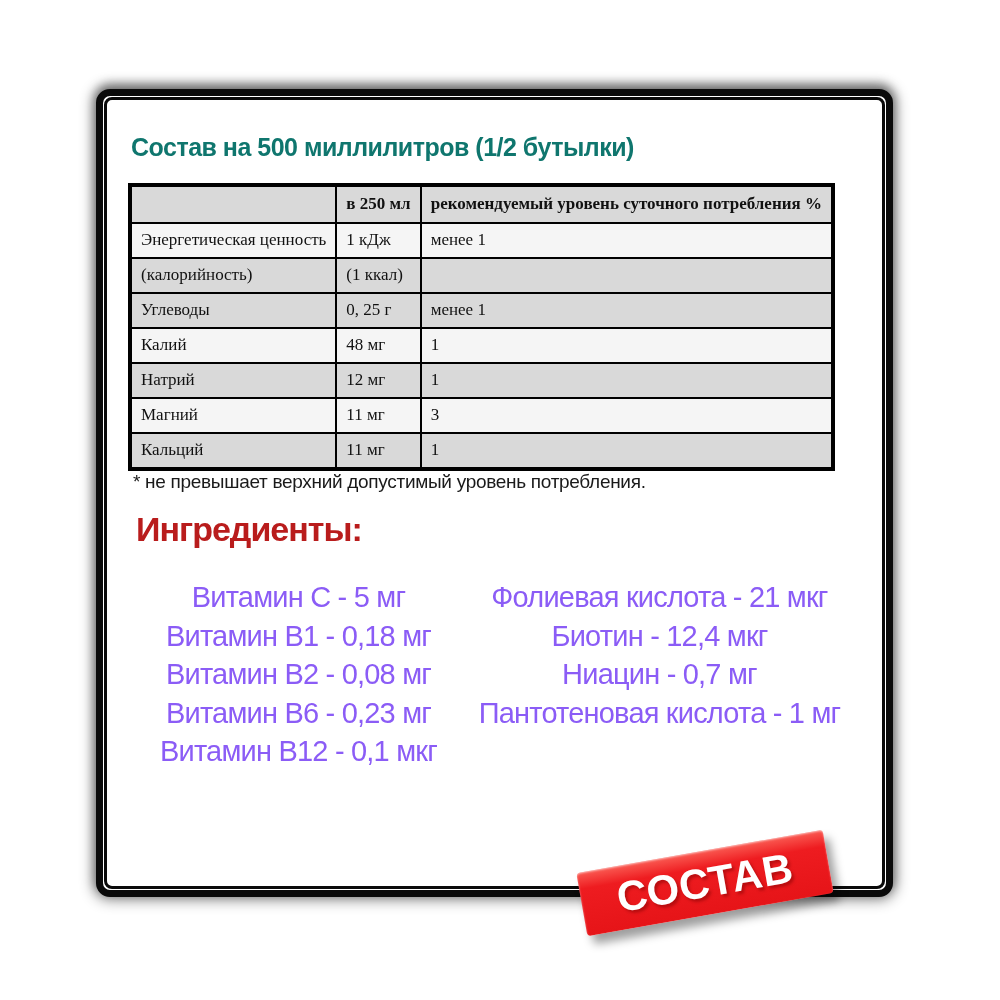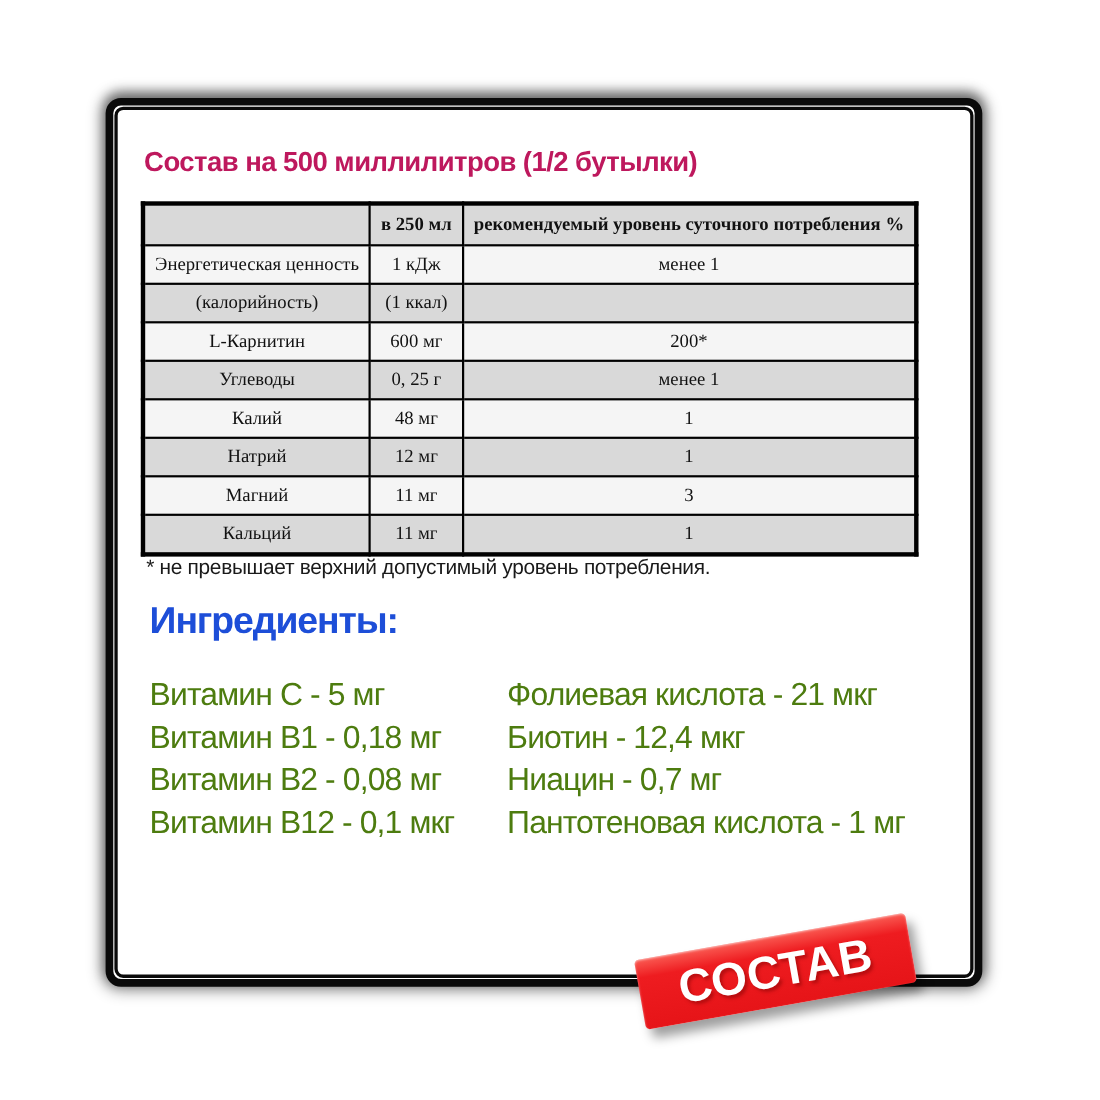--- a/index.html
+++ b/index.html
@@ -29,21 +29,21 @@
     background: #ffffff;
     padding: 33px 24px 0 24px;
     overflow: hidden;
   }
 
   
   .page-title {
     font-size: 25px;
     font-weight: bold;
     letter-spacing: -0.5px;
-    color: #be185d;
+    color: #0f766e;
   }
 
   
   .comp-table-wrap {
     margin-top: 21px;
     margin-left: -3px;
     width: 683px;
   }
   table.comp-table {
     width: 100%;
@@ -51,21 +51,21 @@
     border: 4px solid #000;
     font-family: "Liberation Serif", serif;
     font-size: 17px;
     color: #111;
     background: #f5f5f5;
   }
   table.comp-table th, table.comp-table td {
     border: 2px solid #000;
     padding: 6px 9px 7px 9px;
     height: 34px;
-    text-align: center;
+    text-align: left;
     vertical-align: middle;
     white-space: nowrap;
   }
   table.comp-table thead tr { background: #d9d9d9; }
   table.comp-table thead th { font-weight: bold; text-align: center; height: 38px; }
   table.comp-table tr.light { background: #f5f5f5; }
   table.comp-table tr.gray  { background: #d9d9d9; }
   table.comp-table .c1 { width: 220px; }
   table.comp-table .c2 { width: 86px; }
 
@@ -77,33 +77,34 @@
     color: #1a1a1a;
   }
 
   
   .ingredients-heading {
     margin-top: 17px;
     margin-left: 5px;
     font-size: 34px;
     font-weight: bold;
     letter-spacing: -1px;
-    color: #1d4ed8;
+    color: #b91c1c;
   }
   .ingredients-cols {
     display: flex;
     margin-top: 29px;
     margin-left: 5px;
   }
   .ingredients-cols ul {
     list-style: none;
     font-size: 29px;
     letter-spacing: -0.8px;
     line-height: 38.5px;
-    color: #4d7c0f;
+    color: #8b5cf6;
+    text-align: center;
   }
   .ingredients-col-left  { width: 325px; flex: 0 0 325px; }
   .ingredients-col-right { flex: 1; }
 
   
   .stamp {
     position: absolute;
     left: 580px; top: 851px;
     width: 250px; height: 64px;
     transform: rotate(-10deg);
@@ -144,25 +145,20 @@
             <tr class="light">
               <td class="c1">Энергетическая ценность</td>
               <td class="c2">1 кДж</td>
               <td class="c3">менее 1</td>
             </tr>
             <tr class="gray">
               <td class="c1">(калорийность)</td>
               <td class="c2">(1 ккал)</td>
               <td class="c3"></td>
             </tr>
-            <tr class="light">
-              <td class="c1">L-Карнитин</td>
-              <td class="c2">600 мг</td>
-              <td class="c3">200*</td>
-            </tr>
             <tr class="gray">
               <td class="c1">Углеводы</td>
               <td class="c2">0, 25 г</td>
               <td class="c3">менее 1</td>
             </tr>
             <tr class="light">
               <td class="c1">Калий</td>
               <td class="c2">48 мг</td>
               <td class="c3">1</td>
             </tr>
@@ -187,20 +183,21 @@
 
     <div class="footnote">* не превышает верхний допустимый уровень потребления.</div>
 
     <div class="ingredients-heading">Ингредиенты:</div>
 
     <div class="ingredients-cols">
       <ul class="ingredients-col-left">
           <li>Витамин С - 5 мг</li>
           <li>Витамин В1 - 0,18 мг</li>
           <li>Витамин В2 - 0,08 мг</li>
+          <li>Витамин В6 - 0,23 мг</li>
           <li>Витамин В12 - 0,1 мкг</li>
         </ul>
       <ul class="ingredients-col-right">
           <li>Фолиевая кислота - 21 мкг</li>
           <li>Биотин - 12,4 мкг</li>
           <li>Ниацин - 0,7 мг</li>
           <li>Пантотеновая кислота - 1 мг</li>
         </ul>
     </div>
 

